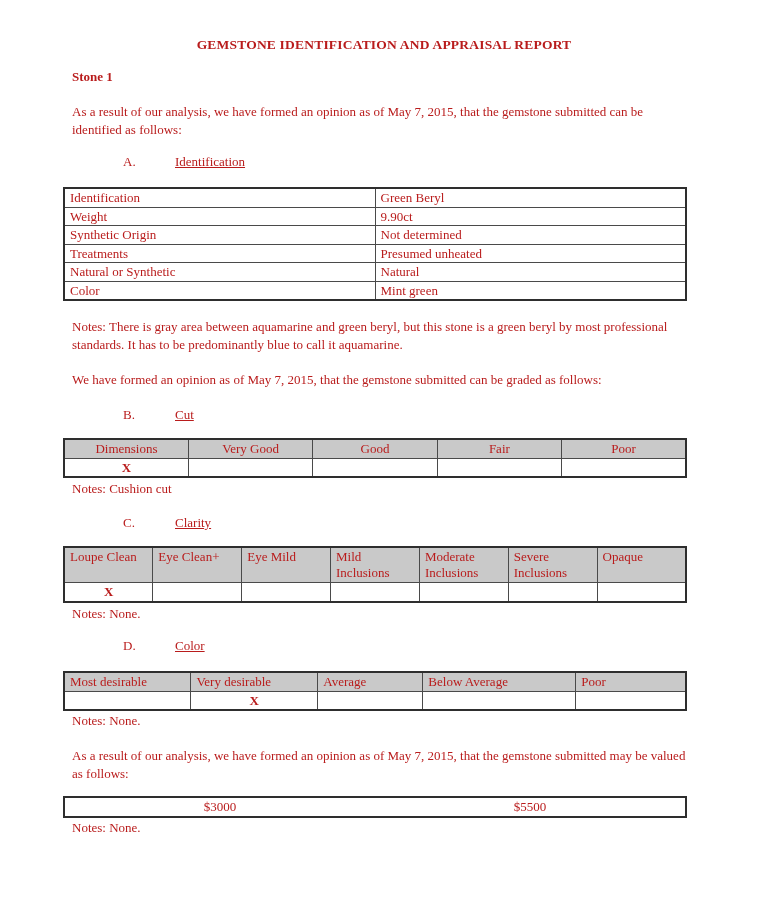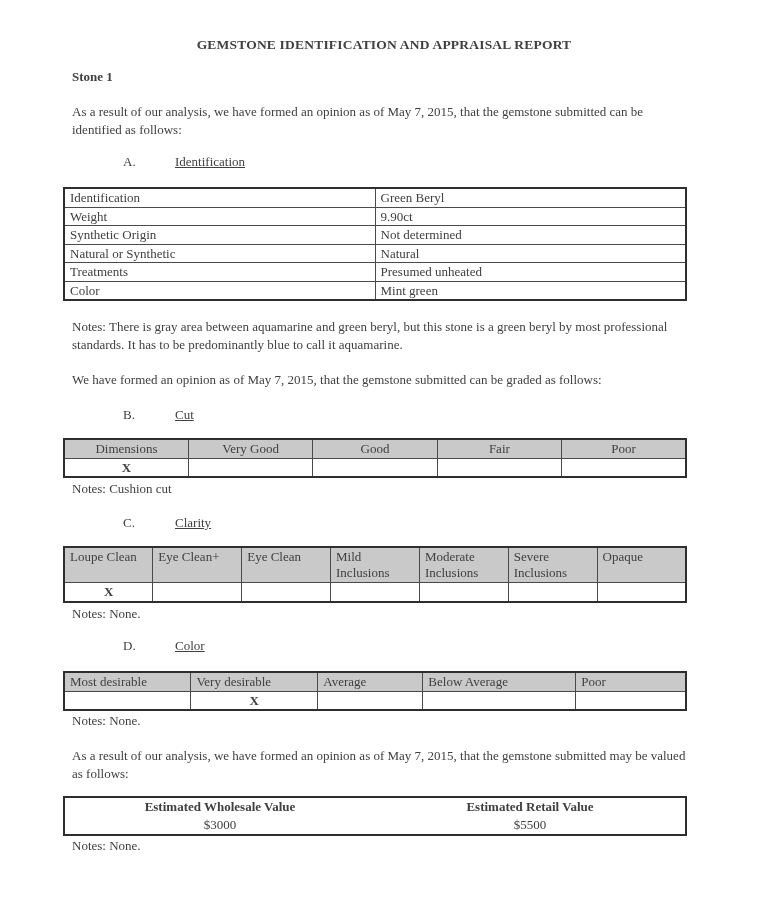--- a/index.html
+++ b/index.html
@@ -4,21 +4,21 @@
 <style>
   html, body { margin: 0; padding: 0; background: #ffffff; }
   .page {
     position: relative;
     width: 768px;
     height: 898px;
     background: #ffffff;
     overflow: hidden;
     font-family: "Liberation Serif", "DejaVu Serif", serif;
     font-size: 13px;
-    color: #404040;
+    color: #b91c1c;
     -webkit-font-smoothing: antialiased;
   }
   .doc-title {
     margin-top: 37px;
     text-align: center;
     font-weight: bold;
     font-size: 13.5px;
     letter-spacing: 0.2px;
   }
   .stone-heading {
@@ -117,26 +117,26 @@
       </tr>
       <tr>
         <td>Weight</td>
         <td>9.90ct</td>
       </tr>
       <tr>
         <td>Synthetic Origin</td>
         <td>Not determined</td>
       </tr>
       <tr>
+        <td>Treatments</td>
+        <td>Presumed unheated</td>
+      </tr>
+      <tr>
         <td>Natural or Synthetic</td>
         <td>Natural</td>
-      </tr>
-      <tr>
-        <td>Treatments</td>
-        <td>Presumed unheated</td>
       </tr>
       <tr>
         <td>Color</td>
         <td>Mint green</td>
       </tr>
     </tbody>
   </table>
 
   <div class="notes-para notes-after-id">Notes: There is gray area between aquamarine and green beryl, but this stone is a green beryl by most professional standards. It has to be predominantly blue to call it aquamarine.</div>
 
@@ -185,21 +185,21 @@
         <col>
         <col>
         <col>
         <col>
         <col>
       </colgroup>
     <tbody>
       <tr>
         <th>Loupe Clean</th>
         <th>Eye Clean+</th>
-        <th>Eye Clean</th>
+        <th>Eye Mild</th>
         <th>Mild Inclusions</th>
         <th>Moderate Inclusions</th>
         <th>Severe Inclusions</th>
         <th>Opaque</th>
       </tr>
       <tr>
         <td class="mark-cell">X</td>
         <td class="mark-cell"></td>
         <td class="mark-cell"></td>
         <td class="mark-cell"></td>
@@ -247,24 +247,20 @@
 
   <div class="para">As a result of our analysis, we have formed an opinion as of May 7, 2015, that the gemstone submitted may be valued as follows:</div>
 
   <table class="value-table">
     <colgroup>
         <col style="width:50%">
         <col style="width:50%">
       </colgroup>
     <tbody>
       <tr>
-        <th>Estimated Wholesale Value</th>
-        <th>Estimated Retail Value</th>
-      </tr>
-      <tr>
         <td>$3000</td>
         <td>$5500</td>
       </tr>
     </tbody>
   </table>
 
   <div class="notes-line notes-tight">Notes: None.</div>
 
 </div>
 

